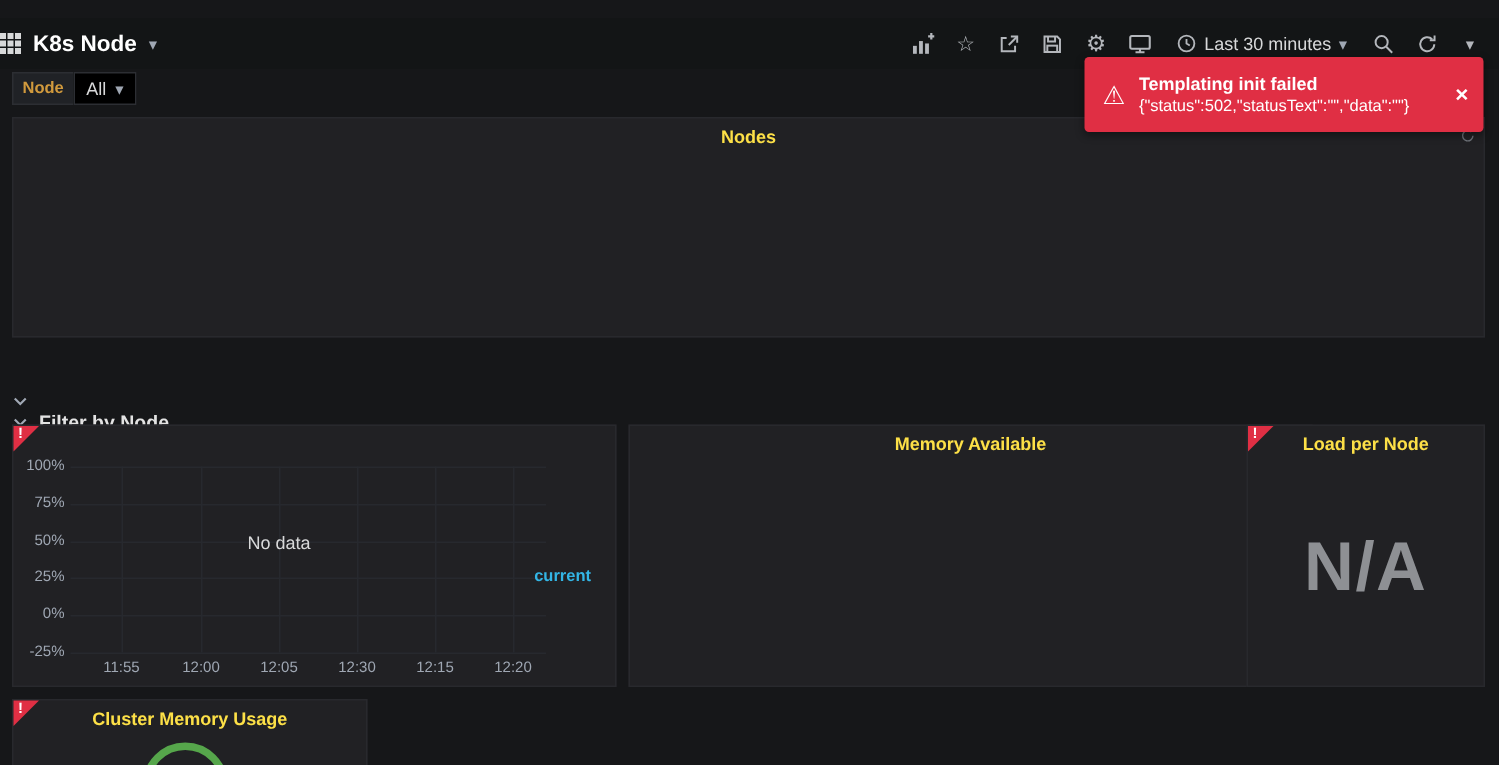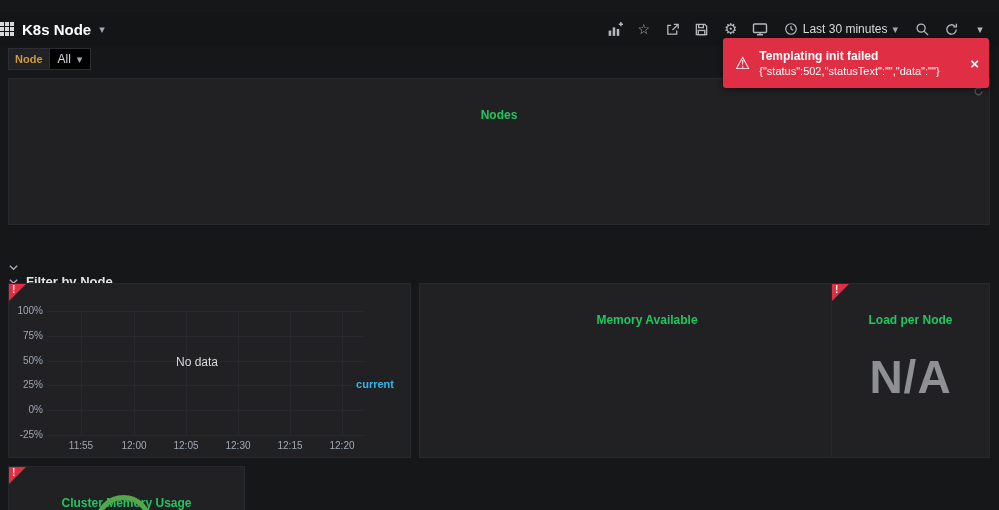--- a/index.html
+++ b/index.html
@@ -36,21 +36,21 @@
            box-shadow:0 2px 6px rgba(0,0,0,.45); }
   .warn { color:#ffffff; font-size:17px; margin-right:9px; }
   .toast-text { flex:1; overflow:hidden; }
   .toast-title { color:#ffffff; font-size:12px; font-weight:bold; line-height:15px; }
   .toast-msg { color:#ffffff; font-size:11px; line-height:14px; white-space:nowrap; }
   .toast-close { color:#ffffff; font-size:15px; font-weight:bold; cursor:pointer; margin-left:8px; }
 
   
   .panel { position:absolute; background:#212124; border:1px solid #28292d; }
   .panel-title { position:absolute; top:5px; left:0; right:0; text-align:center;
-                 color:#22c55e; font-size:12px; font-weight:bold; cursor:pointer;margin-top:24px; }
+                 color:#fde047; font-size:12px; font-weight:bold; cursor:pointer; }
   .spinner { position:absolute; top:4px; right:5px; }
   .spinner svg { stroke:#6d7178; fill:none; stroke-width:1.4; }
   .corner { position:absolute; top:0; left:0; width:0; height:0;
             border-top:17px solid #e02f44; border-right:17px solid transparent; cursor:pointer; }
   .corner-mark { position:absolute; top:-17px; left:3px; color:#fff; font-size:10px; font-weight:bold; }
 
   .panel-nodes   { top:78px;  left:8px;   width:982px; height:147px; }
   .panel-cpu     { top:283px; left:8px;   width:403px; height:175px; }
   .panel-memory  { top:283px; left:419px; width:456px; height:175px; }
   .panel-load    { top:283px; left:831px; width:159px; height:175px; }
@@ -61,21 +61,21 @@
   .row-toggle svg { stroke:#9fa7b3; fill:none; stroke-width:1.6; }
   .row-filter { top:234px;margin-top:40px; }
   .row-title { color:#e3e3e3; font-size:13px; font-weight:bold; }
   .row-empty { top:262px; }
 
   
   .hline { position:absolute; left:38px; width:317px; height:1px; background:#27292e; }
   .vline { position:absolute; top:27px; height:124px; width:1px; background:#27292e; }
   .ytick { position:absolute; left:0; width:34px; text-align:right; color:#9fa7b3; font-size:10px; line-height:12px; }
   .xtick { position:absolute; top:156px; width:40px; text-align:center; color:#9fa7b3; font-size:10px; }
-  .nodata { position:absolute; left:138px; top:71px; width:100px; text-align:center; color:#d8d9da; font-size:12px; }
+  .nodata { position:absolute; left:127px; top:71px; width:100px; text-align:center; color:#d8d9da; font-size:12px; }
   .legend-current { position:absolute; right:16px; top:94px; color:#33b5e5; font-size:11px; font-weight:bold; cursor:pointer; }
 
   
   .big-na { position:absolute; top:66px; left:0; right:0; text-align:center;
             color:#8e9094; font-size:46px; font-weight:bold; letter-spacing:1px; }
 
   
   .gauge-circle { position:absolute; left:86px; top:28px; width:57px; height:57px;
                   border-radius:50%; border:5px solid #56a64b; }
 </style>

